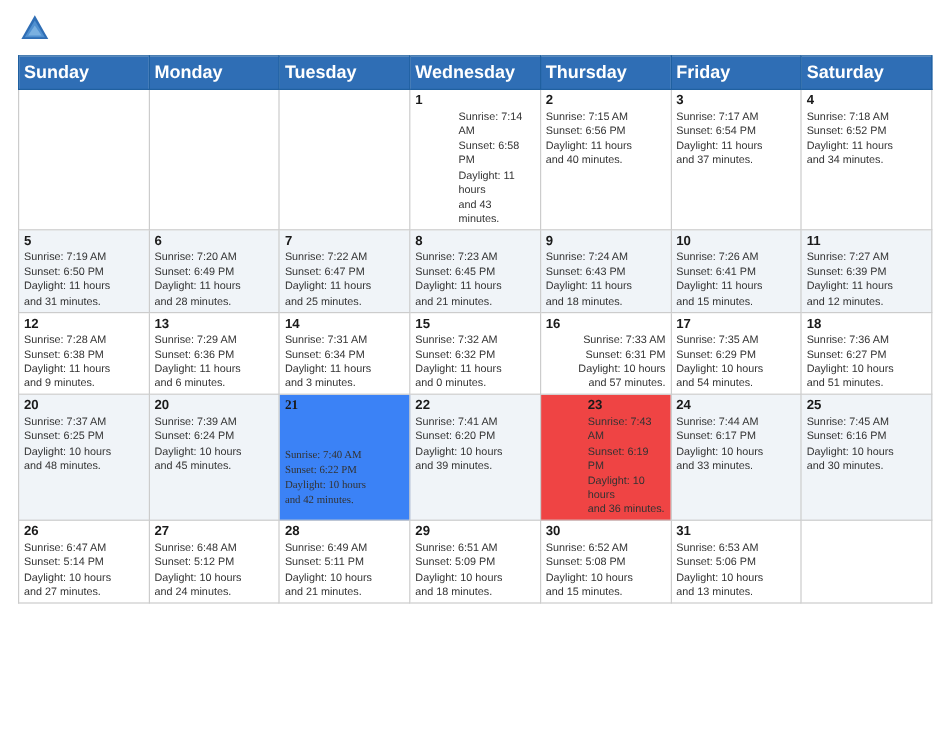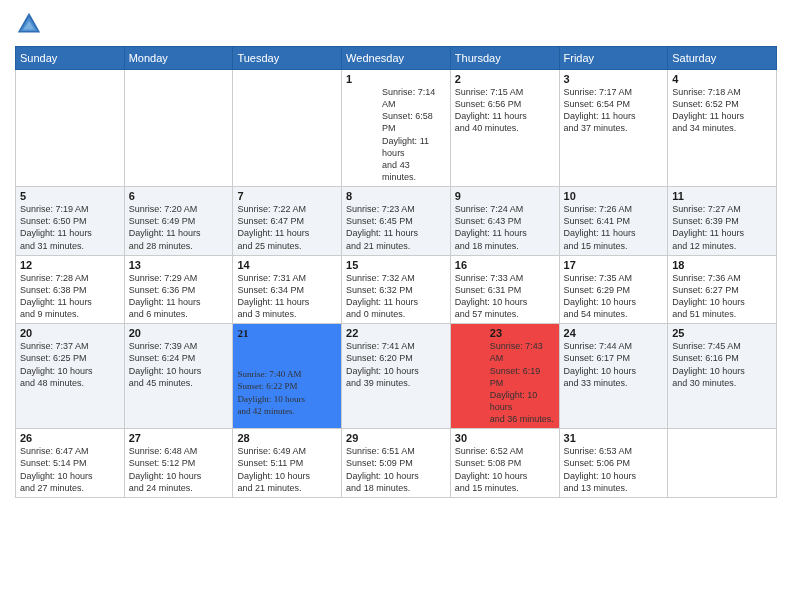--- a/index.html
+++ b/index.html
@@ -44,22 +44,22 @@
       color: #555;
     }
     .calendar {
       width: 100%;
       border-collapse: collapse;
       border: 1px solid #ccc;
     }
     .calendar th {
       background-color: #2f6eb5;
       color: #fff;
-      font-size: 11px;
-      font-weight: normal;
+      font-size: 15px;
+      font-weight: bold;
       padding: 5px 4px;
       text-align: left;
       border: 1px solid #2060a0;
     }
     .calendar td {
       vertical-align: top;
       border: 1px solid #ccc;
       padding: 3px 4px;
       width: calc(100% / 7);
       background: #fff;
@@ -226,21 +226,21 @@
           </td>
           <td>
             <span class="day-number">15</span>
             <div class="day-info" style="white-space: pre-line;">Sunrise: 7:32 AM
 Sunset: 6:32 PM
 Daylight: 11 hours
 and 0 minutes.</div>
           </td>
           <td>
             <span class="day-number">16</span>
-            <div class="day-info" style="white-space: pre-line;">Sunrise: 7:33 AM
+            <div class="day-info" style="white-space: pre-line; text-align: right;">Sunrise: 7:33 AM
 Sunset: 6:31 PM
 Daylight: 10 hours
 and 57 minutes.</div>
           </td>
           <td>
             <span class="day-number">17</span>
             <div class="day-info" style="white-space: pre-line;">Sunrise: 7:35 AM
 Sunset: 6:29 PM
 Daylight: 10 hours
 and 54 minutes.</div>

